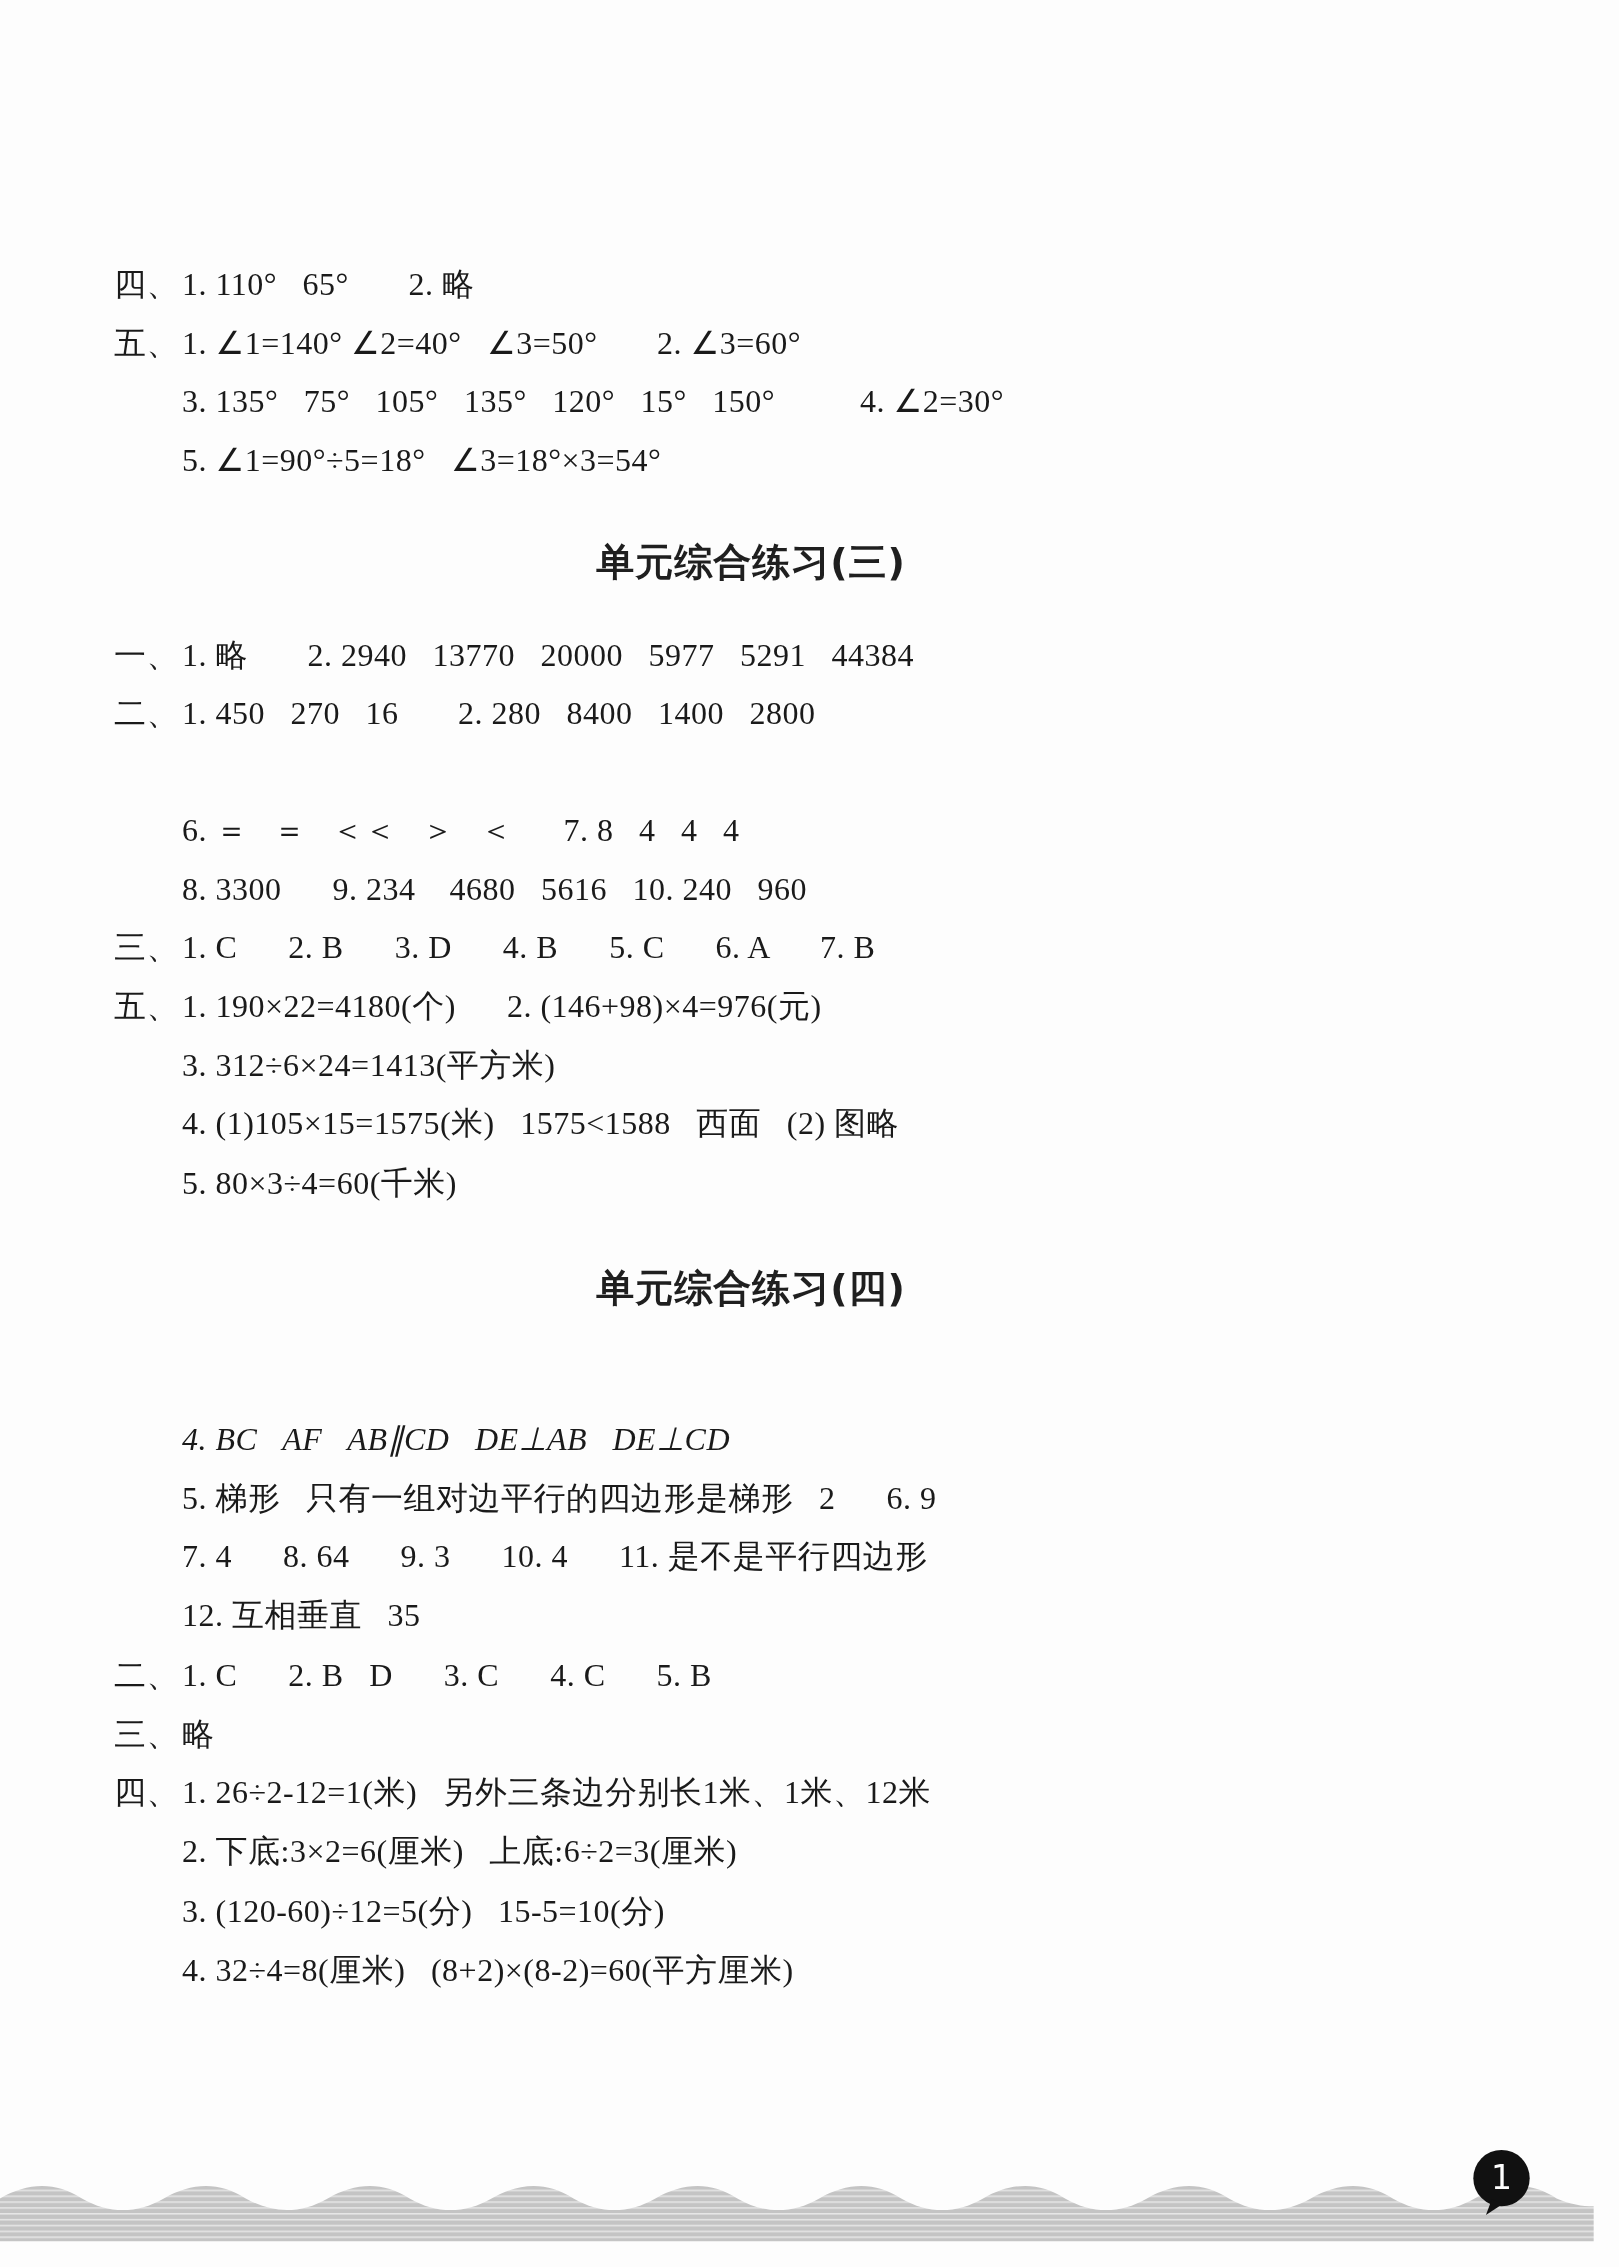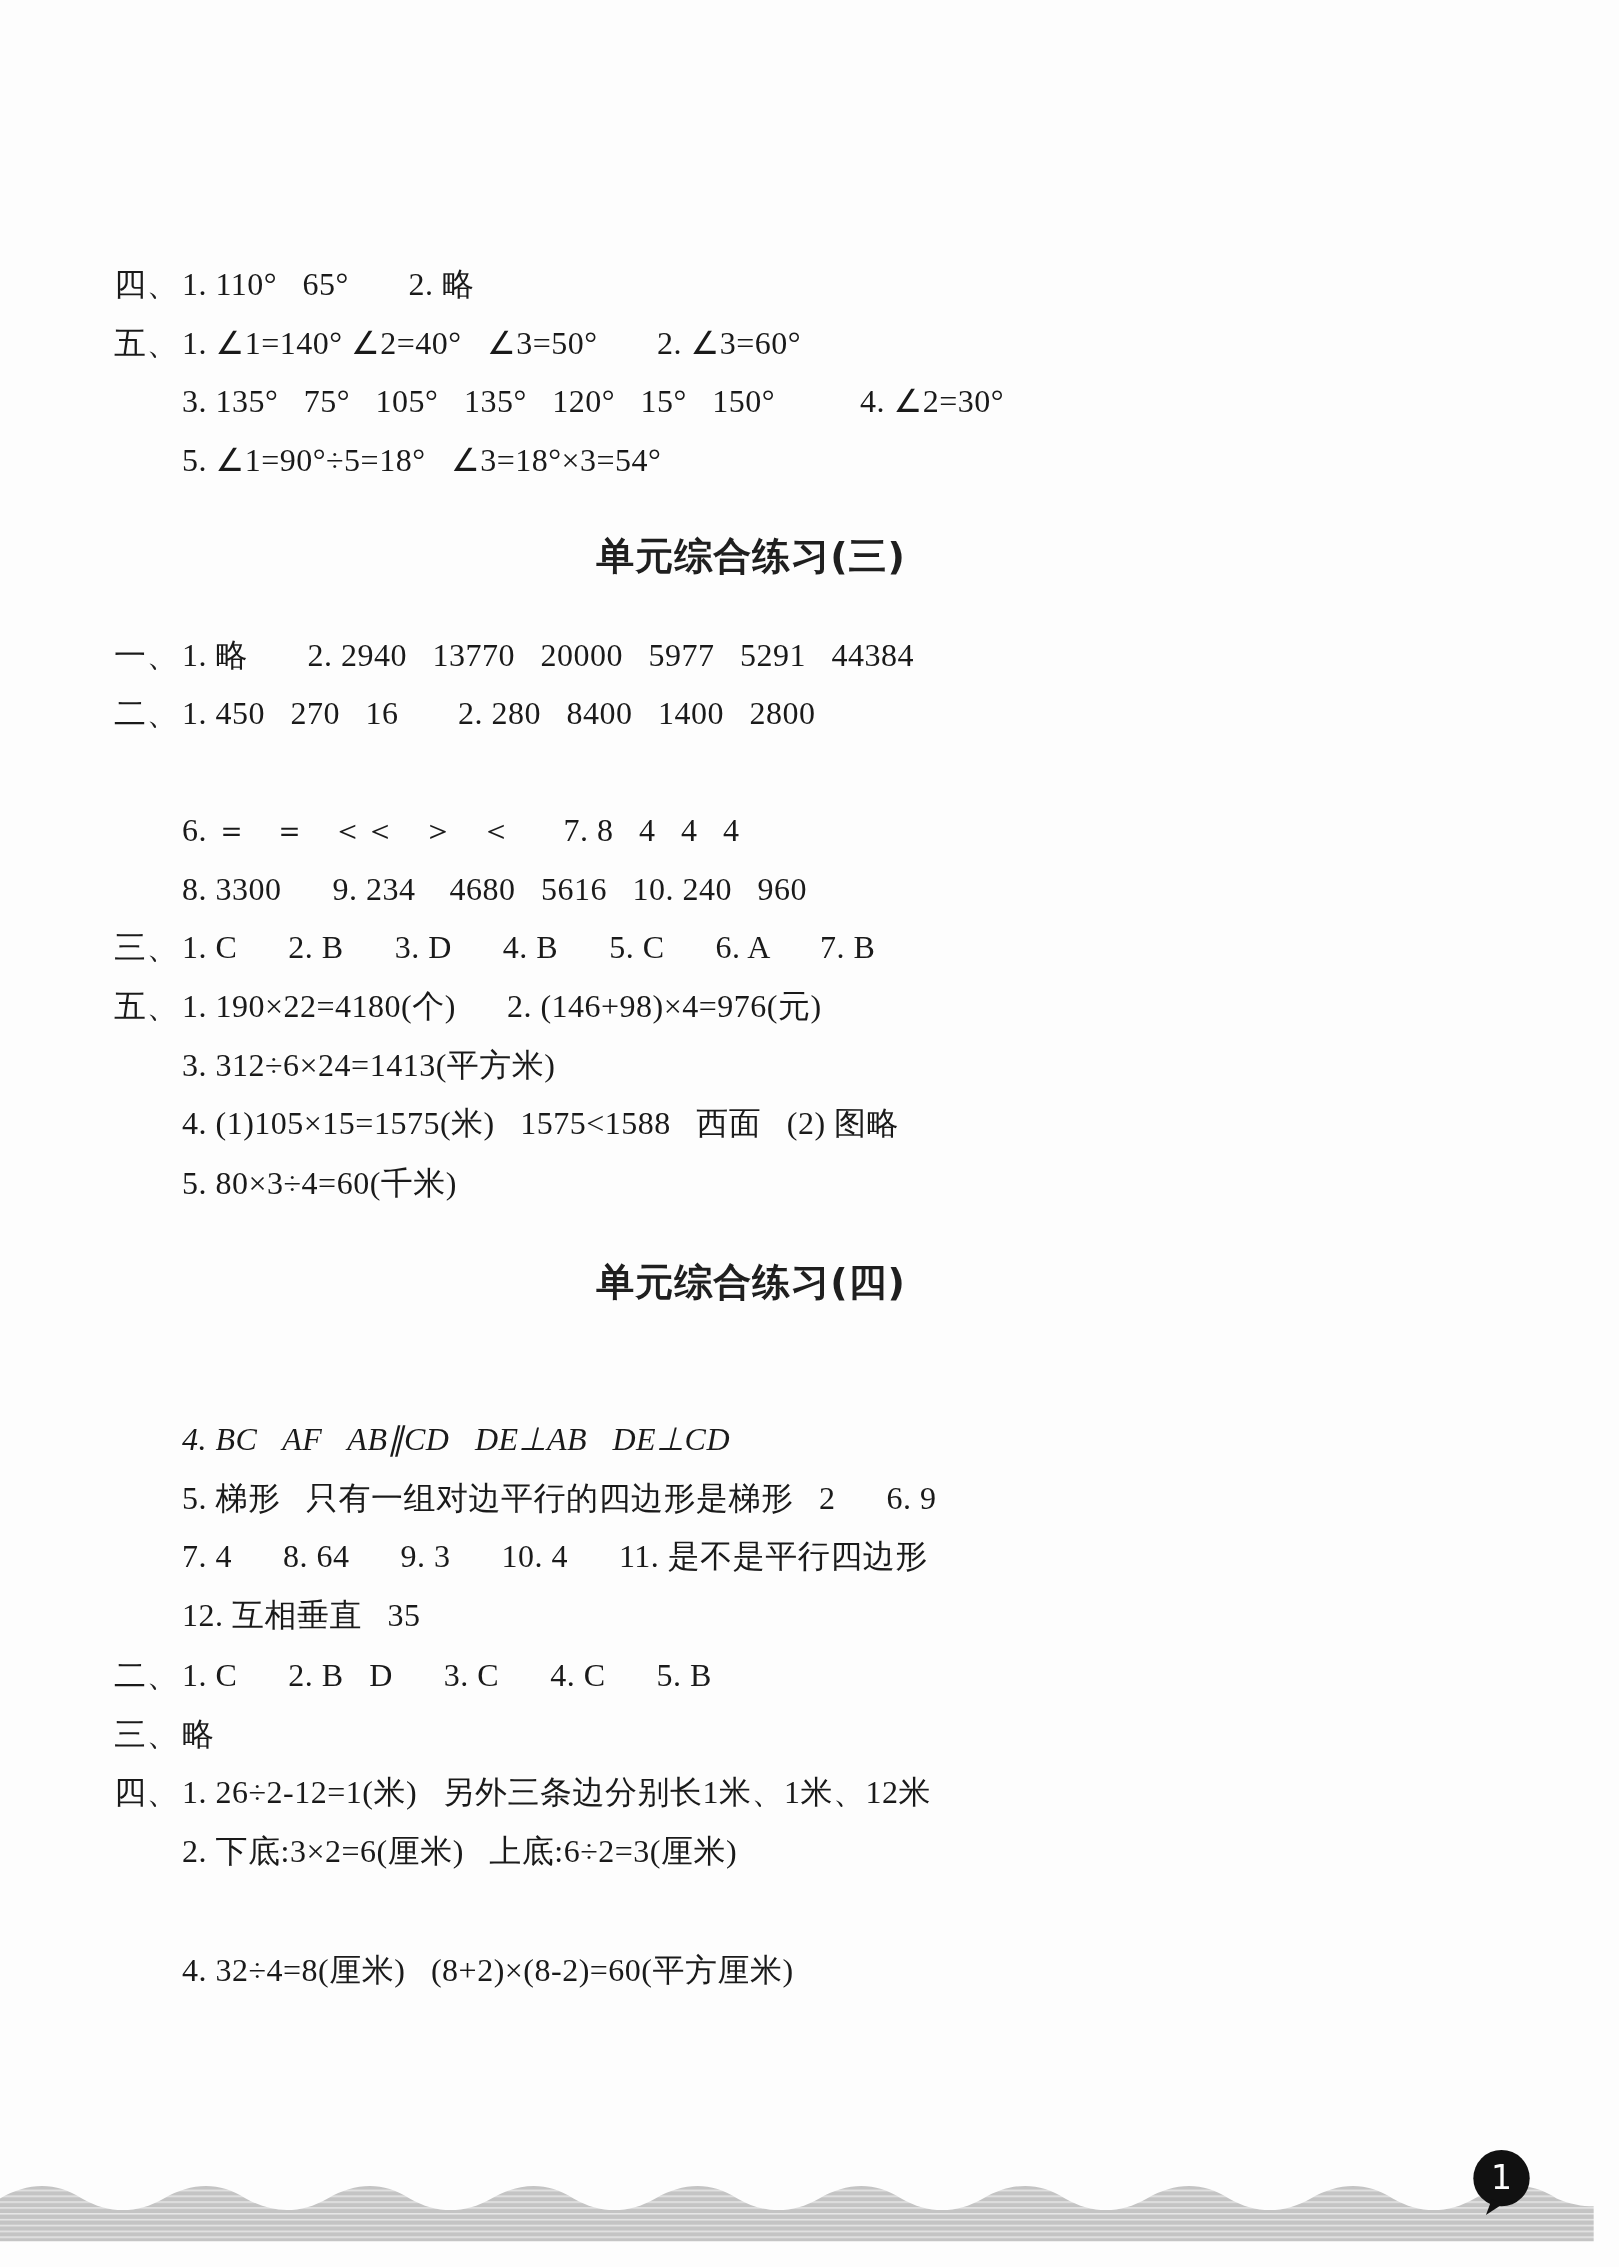--- a/index.html
+++ b/index.html
@@ -14,21 +14,21 @@
     position: absolute; left: 114px; height: 43px; line-height: 43px;
     font-size: 32px; white-space: pre; letter-spacing: 0.5px; font-family: Liberation Serif, serif;
   }
   .row .prefix { display: inline-block; width: 68px; }
   .row.indent { left: 182px; }
   .row .seg { display: inline; }
   .heading {
     position: absolute; left: 0; width: 1502px; text-align: center;
     font-family: "DejaVu Sans", "Liberation Sans", sans-serif;
     font-weight: bold; font-size: 38px; height: 49px; line-height: 49px;
-    color: #1f1f1f; letter-spacing: 1px;
+    color: #1f1f1f; letter-spacing: 1px; margin-top: 6px;
   }
   .italic { font-style: italic; }
   .footer-wave { position: absolute; left: 0; top: 2175px; width: 1620px; height: 78px; }
   .page-badge {
     position: absolute; left: 1472px; top: 2149px; width: 59px; height: 59px;
   }
   .page-badge .num {
     position: absolute; left: 0; top: 3.9px; width: 59px; text-align: center;
     font-family: "DejaVu Sans", "Liberation Sans", sans-serif;
     font-size: 33px; color: #ffffff; line-height: 49px;
@@ -59,20 +59,21 @@
   <div class="heading" style="top:1258px">单元综合练习(四)</div>
 
   <div class="row indent" style="top:1418px"><span class="seg italic">4. BC   AF   AB∥CD   DE⊥AB   DE⊥CD</span></div>
   <div class="row indent" style="top:1477px"><span class="seg">5. 梯形   只有一组对边平行的四边形是梯形   2      6. 9</span></div>
   <div class="row indent" style="top:1535px"><span class="seg">7. 4      8. 64      9. 3      10. 4      11. 是不是平行四边形</span></div>
   <div class="row indent" style="top:1594px"><span class="seg">12. 互相垂直   35</span></div>
   <div class="row" style="top:1654px"><span class="prefix">二、</span><span class="seg">1. C      2. B   D      3. C      4. C      5. B</span></div>
   <div class="row" style="top:1713px"><span class="prefix">三、</span><span class="seg">略</span></div>
   <div class="row" style="top:1771px"><span class="prefix">四、</span><span class="seg">1. 26÷2-12=1(米)   另外三条边分别长1米、1米、12米</span></div>
   <div class="row indent" style="top:1830px"><span class="seg">2. 下底:3×2=6(厘米)   上底:6÷2=3(厘米)</span></div>
+  <div class="row indent" style="top:1890px"><span class="seg">3. (120-60)÷12=5(分)   15-5=10(分)</span></div>
   <div class="row indent" style="top:1949px"><span class="seg">4. 32÷4=8(厘米)   (8+2)×(8-2)=60(平方厘米)</span></div>
 
   <svg class="footer-wave" viewBox="0 0 1661 80" preserveAspectRatio="none">
     <defs>
       <pattern id="stripes" patternUnits="userSpaceOnUse" width="20" height="6">
         <rect width="20" height="6" fill="#c4c4c4"></rect>
         <rect y="3" width="20" height="1.6" fill="#e6e6e6"></rect>
       </pattern>
     </defs>
     <path d="M0,24

